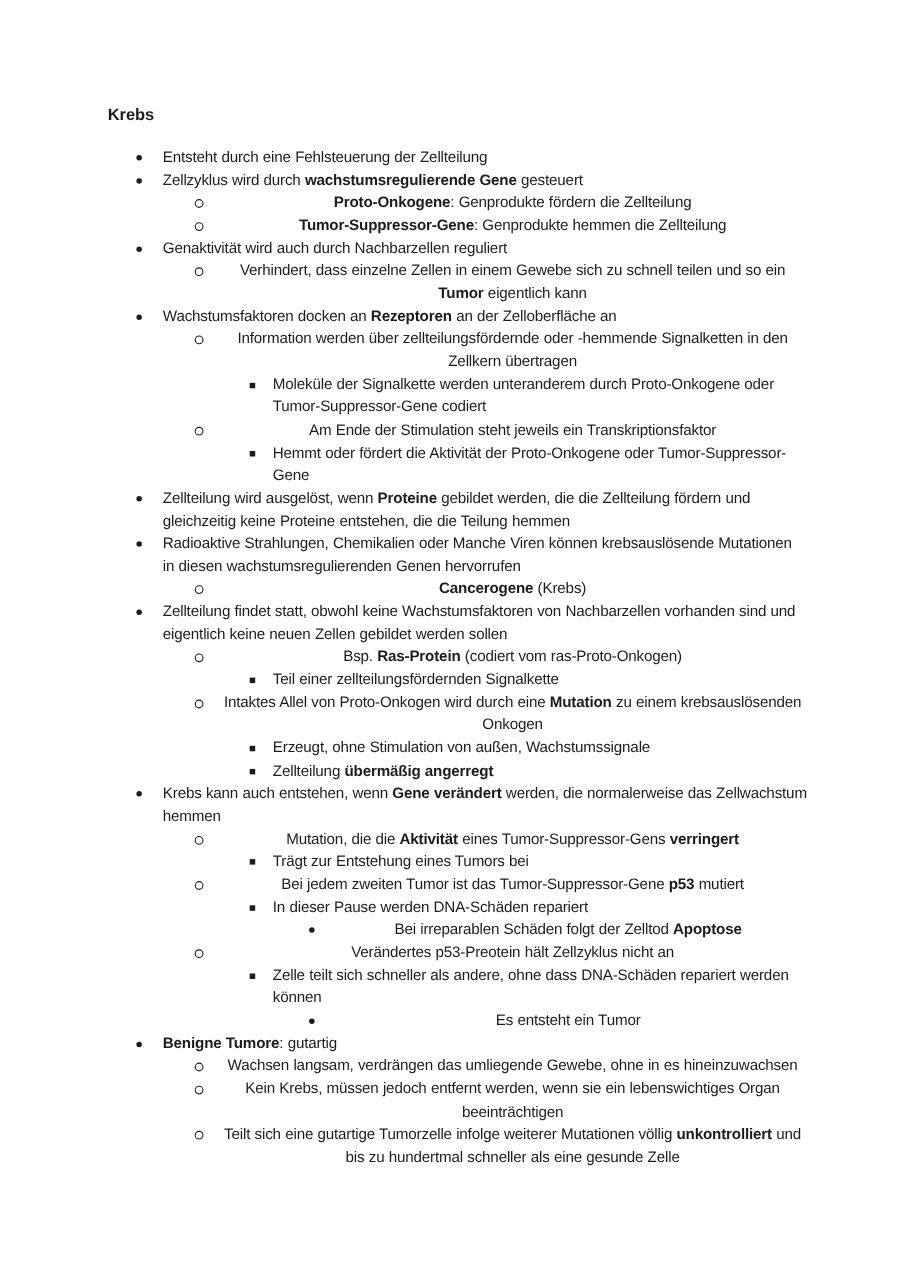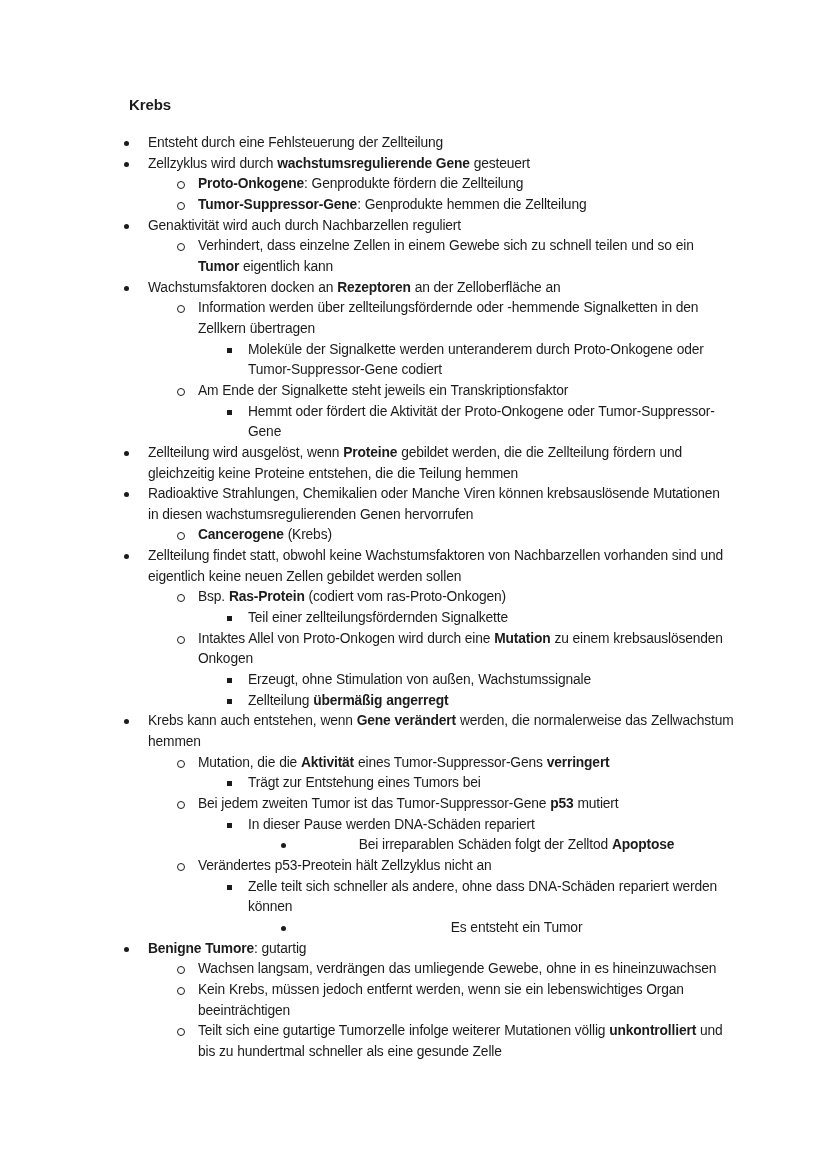--- a/index.html
+++ b/index.html
@@ -13,37 +13,36 @@
     color: #1c1c1c;
   }
   .doc-title {
     position: absolute;
     left: 98px;
     top: 95px;
     font-size: 15px;
     font-weight: bold;
     line-height: 20px;
     letter-spacing: -0.1px;
-    margin-left: 31px;
   }
   .bullet-list {
     position: absolute;
     left: 98px;
     top: 133px;
     width: 636px;
   }
   .item {
     position: relative;
     font-size: 13.8px;
     line-height: 20.65px;
     letter-spacing: -0.15px;
     word-spacing: 0.2px;
   }
   .item.l1 { padding-left: 50px; }
-  .item.l2 { padding-left: 100px; }
+  .item.l2 { padding-left: 100px; text-align: center; }
   .item.l3 { padding-left: 150px; }
   .item.l4 { padding-left: 201px; text-align: center; }
   .marker { position: absolute; display: block; }
   .l1 .marker { left: 26px; }
   .l2 .marker { left: 79px; }
   .l3 .marker { left: 129px; }
   .l4 .marker { left: 183px; }
   .marker.disc {
     width: 5px; height: 5px; top: 8px;
     background: #1c1c1c; border-radius: 50%;
@@ -67,21 +66,21 @@
   <div class="bullet-list">
       <div class="item l1"><span class="marker disc"></span><span class="text"><span>Entsteht durch eine Fehlsteuerung der Zellteilung</span></span></div>
       <div class="item l1"><span class="marker disc"></span><span class="text"><span>Zellzyklus wird durch </span><span class="bold">wachstumsregulierende Gene</span><span> gesteuert</span></span></div>
       <div class="item l2"><span class="marker circle"></span><span class="text"><span class="bold">Proto-Onkogene</span><span>: Genprodukte fördern die Zellteilung</span></span></div>
       <div class="item l2"><span class="marker circle"></span><span class="text"><span class="bold">Tumor-Suppressor-Gene</span><span>: Genprodukte hemmen die Zellteilung</span></span></div>
       <div class="item l1"><span class="marker disc"></span><span class="text"><span>Genaktivität wird auch durch Nachbarzellen reguliert</span></span></div>
       <div class="item l2"><span class="marker circle"></span><span class="text"><span>Verhindert, dass einzelne Zellen in einem Gewebe sich zu schnell teilen und so ein </span><span class="bold">Tumor</span><span> eigentlich kann</span></span></div>
       <div class="item l1"><span class="marker disc"></span><span class="text"><span>Wachstumsfaktoren docken an </span><span class="bold">Rezeptoren</span><span> an der Zelloberfläche an</span></span></div>
       <div class="item l2"><span class="marker circle"></span><span class="text"><span>Information werden über zellteilungsfördernde oder -hemmende Signalketten in den Zellkern übertragen</span></span></div>
       <div class="item l3"><span class="marker square"></span><span class="text"><span>Moleküle der Signalkette werden unteranderem durch Proto-Onkogene oder Tumor-Suppressor-Gene codiert</span></span></div>
-      <div class="item l2"><span class="marker circle"></span><span class="text"><span>Am Ende der Signalkette steht jeweils ein Transkriptionsfaktor</span></span></div>
+      <div class="item l2"><span class="marker circle"></span><span class="text"><span>Am Ende der Stimulation steht jeweils ein Transkriptionsfaktor</span></span></div>
       <div class="item l3"><span class="marker square"></span><span class="text"><span>Hemmt oder fördert die Aktivität der Proto-Onkogene oder Tumor-Suppressor-Gene</span></span></div>
       <div class="item l1"><span class="marker disc"></span><span class="text"><span>Zellteilung wird ausgelöst, wenn </span><span class="bold">Proteine</span><span> gebildet werden, die die Zellteilung fördern und gleichzeitig keine Proteine entstehen, die die Teilung hemmen</span></span></div>
       <div class="item l1"><span class="marker disc"></span><span class="text"><span>Radioaktive Strahlungen, Chemikalien oder Manche Viren können krebsauslösende Mutationen in diesen wachstumsregulierenden Genen hervorrufen</span></span></div>
       <div class="item l2"><span class="marker circle"></span><span class="text"><span class="bold">Cancerogene</span><span> (Krebs)</span></span></div>
       <div class="item l1"><span class="marker disc"></span><span class="text"><span>Zellteilung findet statt, obwohl keine Wachstumsfaktoren von Nachbarzellen vorhanden sind und eigentlich keine neuen Zellen gebildet werden sollen</span></span></div>
       <div class="item l2"><span class="marker circle"></span><span class="text"><span>Bsp. </span><span class="bold">Ras-Protein</span><span> (codiert vom ras-Proto-Onkogen)</span></span></div>
       <div class="item l3"><span class="marker square"></span><span class="text"><span>Teil einer zellteilungsfördernden Signalkette</span></span></div>
       <div class="item l2"><span class="marker circle"></span><span class="text"><span>Intaktes Allel von Proto-Onkogen wird durch eine </span><span class="bold">Mutation</span><span> zu einem krebsauslösenden Onkogen</span></span></div>
       <div class="item l3"><span class="marker square"></span><span class="text"><span>Erzeugt, ohne Stimulation von außen, Wachstumssignale</span></span></div>
       <div class="item l3"><span class="marker square"></span><span class="text"><span>Zellteilung </span><span class="bold">übermäßig angerregt</span></span></div>

